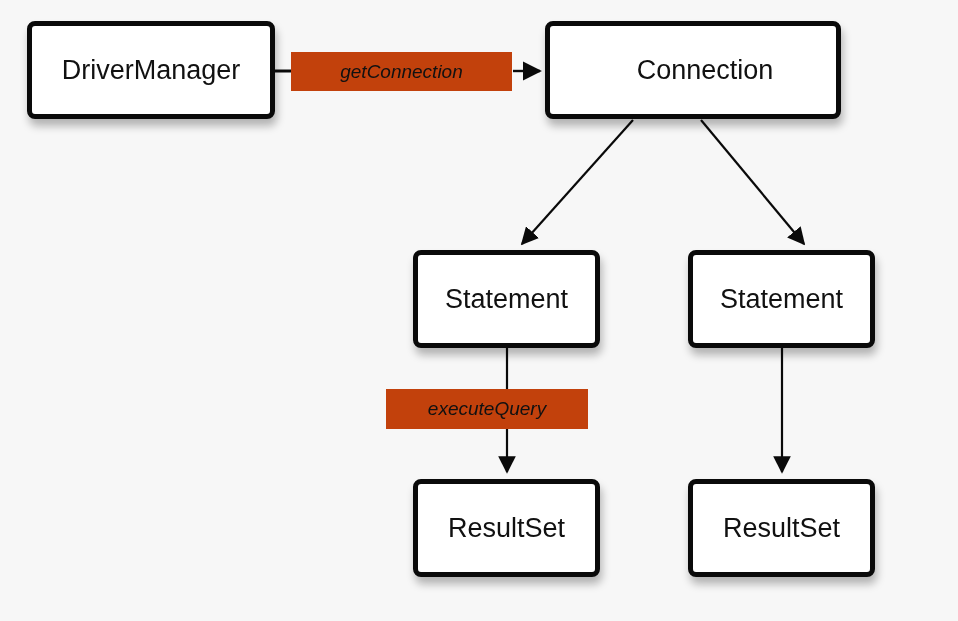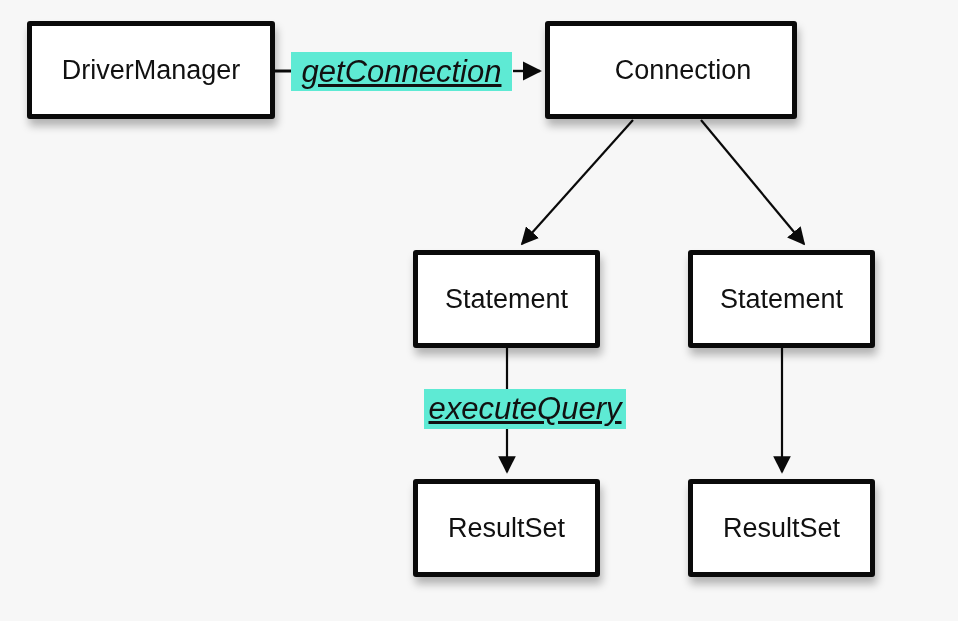--- a/index.html
+++ b/index.html
@@ -18,53 +18,52 @@
   svg.edges {
     position: absolute;
     left: 0; top: 0;
     width: 958px; height: 621px;
     z-index: 1;
   }
   .node {
     position: absolute;
     background: #ffffff;
     border: 5px solid #0a0a0a;
-    border-radius: 3px;
+    border-radius: 8px;
     box-shadow: 2px 7px 9px rgba(0,0,0,0.28);
     display: flex;
     align-items: center;
     justify-content: center;
     font-size: 27px;
     color: #111111;
     z-index: 3;
     box-sizing: border-box;
   }
   .node-drivermanager { left: 27px;  top: 21px;  width: 248px; height: 98px; }
-  .node-connection    { left: 545px; top: 21px;  width: 252px; height: 98px; padding-left: 24px; }
+  .node-connection    { left: 545px; top: 21px;  width: 296px; height: 98px; padding-left: 24px; }
   .node-statement-l   { left: 413px; top: 250px; width: 187px; height: 98px; }
   .node-statement-r   { left: 688px; top: 250px; width: 187px; height: 98px; }
   .node-resultset-l   { left: 413px; top: 479px; width: 187px; height: 98px; }
   .node-resultset-r   { left: 688px; top: 479px; width: 187px; height: 98px; }
 
   .edge-label {
     position: absolute;
-    background: #5eead4;
+    background: #c2410c;
     color: #111111;
-    font-size: 31px;
+    font-size: 19px;
     font-style: italic;
     display: flex;
     align-items: center;
     justify-content: center;
     z-index: 2;
     white-space: nowrap;
-    text-decoration: underline;
   }
   .label-getconnection   { left: 291px; top: 52px;  width: 221px; height: 39px; }
   .label-createstatement { left: 459px; top: 152px; width: 248px; height: 42px; }
-  .label-executequery    { left: 424px; top: 389px; width: 202px; height: 40px; }
+  .label-executequery    { left: 386px; top: 389px; width: 202px; height: 40px; }
 </style>
 </head>
 <body>
 
 <div class="canvas">
 
   <svg class="edges" viewBox="0 0 958 621" xmlns="http://www.w3.org/2000/svg">
     <defs>
       <marker id="ah" viewBox="0 0 10 10" refX="9" refY="5" markerWidth="8" markerHeight="8" orient="auto-start-reverse">
         <path d="M0,0 L10,5 L0,10 z" fill="#0a0a0a"></path>

